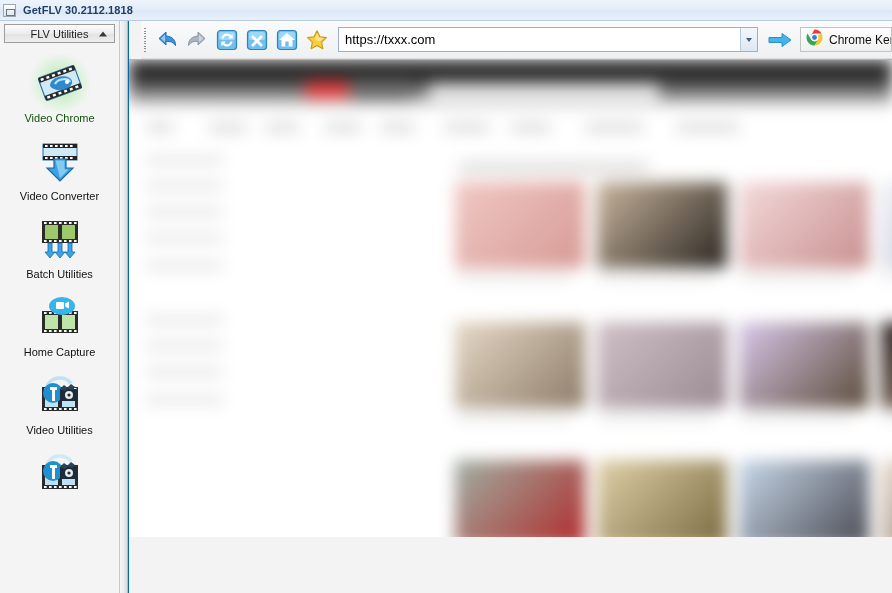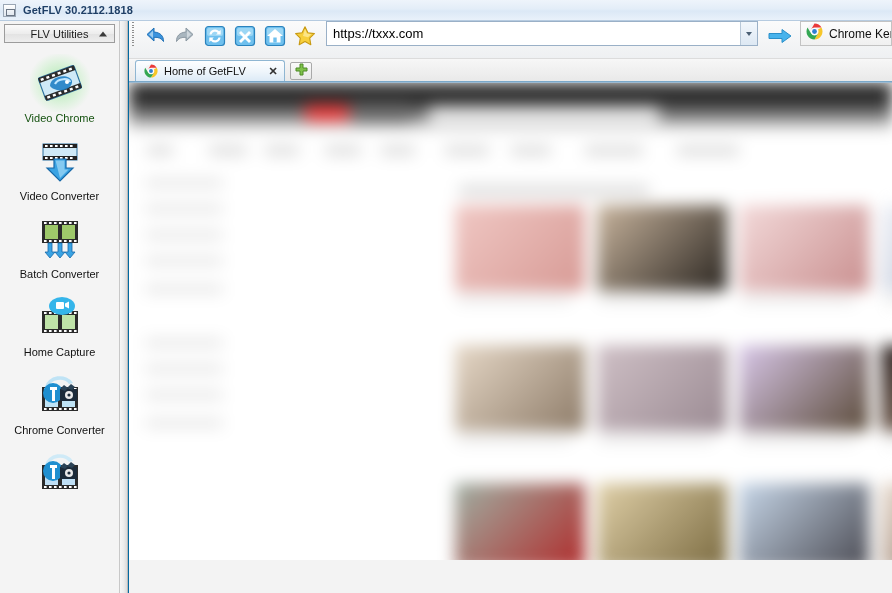--- a/index.html
+++ b/index.html
@@ -121,23 +121,24 @@
   .promo .ptxt {
     margin-left: 14px;
     font-size: 12px; color: #151515;
     white-space: nowrap;
   }
 
   
   .navbar {
     height: 38px;
     background: linear-gradient(to bottom,#fbfbfb,#eef0f2);
-    display: flex; 
+    display: flex; align-items: center;
     border-bottom: 1px solid #dcdcdc;
     padding-left: 2px;
+    margin-left: 12px;
   }
   .gripper {
     width: 7px; height: 26px; flex: 0 0 auto;
     margin-right: 2px;
     background-image:
       radial-gradient(circle, #8e8e8e 0.8px, transparent 1px),
       radial-gradient(circle, #8e8e8e 0.8px, transparent 1px);
     background-size: 4px 5px, 4px 5px;
     background-position: 0 2px, 0 4px;
     background-repeat: repeat-y, repeat-y;
@@ -391,21 +392,21 @@
                 <rect x="33" y="25" width="2.6" height="2"></rect>
               <rect x="38" y="25" width="2.6" height="2"></rect>
             </g>
             <g fill="#3aa3e3" stroke="#1668a8" stroke-width=".8">
               <path d="M12 28 h4 v9 h3 l-5 6 l-5 -6 h3 z"></path>
               <path d="M22 28 h4 v9 h3 l-5 6 l-5 -6 h3 z"></path>
               <path d="M32 28 h4 v9 h3 l-5 6 l-5 -6 h3 z"></path>
             </g>
           </svg>
         </div>
-        <div class="lbl">Batch Converter</div>
+        <div class="lbl">Batch Utilities</div>
       </div>
 
       <div class="side-item">
         <div class="ico">
           <svg width="48" height="48" viewBox="0 0 48 48">
             <rect x="6" y="18" width="36" height="22" fill="#2b2b2b"></rect>
             <rect x="9" y="22" width="13" height="14" fill="#bfe3a8"></rect>
             <rect x="26" y="22" width="13" height="14" fill="#bfe3a8"></rect>
             <g fill="#fff">
               <rect x="8" y="19" width="2.6" height="2"></rect>
@@ -458,21 +459,21 @@
             <circle cx="17" cy="22" r="10" fill="#1f8fd0"></circle>
             <path d="M16 16 h5 v3 h-2 v11 h-3 v-11 h-2 v-3 z" fill="#ffffff"></path>
             <g transform="translate(24,12)">
               <rect x="0" y="6" width="17" height="12" fill="#1c2b3a"></rect>
               <path d="M0 6 l4 -4 l4 3 l-3 3 z M7 5 l4 -4 l4 3 l-3 3 z" fill="#2b4357"></path>
               <circle cx="9" cy="12" r="4" fill="#eaeaea"></circle>
               <circle cx="9" cy="12" r="1.6" fill="#1c2b3a"></circle>
             </g>
           </svg>
         </div>
-        <div class="lbl">Chrome Converter</div>
+        <div class="lbl">Video Utilities</div>
       </div>
 
       <div class="side-item">
         <div class="ico">
           <svg width="48" height="48" viewBox="0 0 48 48">
             <path d="M9 16 a15 13 0 0 1 28 -4 l-4 1 a11 9 0 0 0 -20 3 z" fill="#cfeaf7"></path>
             <rect x="6" y="16" width="36" height="24" fill="#2b2b2b"></rect>
             <rect x="9" y="20" width="13" height="16" fill="#bfdff5"></rect>
             <rect x="26" y="20" width="13" height="16" fill="#bfdff5"></rect>
             <g fill="#fff">
@@ -576,43 +577,20 @@
             <path d="M15.5 4.6 A8 8 0 0 1 8.5 16.5 L12 10.5 A3.9 3.9 0 0 0 12 6.6 Z" fill="#f7c629"></path>
             <path d="M8.5 16.5 A8 8 0 0 1 1.5 4.6 L5.1 10.5 A3.9 3.9 0 0 0 12 10.5 Z" fill="#34a753"></path>
             <circle cx="8.5" cy="8.5" r="3.4" fill="#ffffff"></circle>
             <circle cx="8.5" cy="8.5" r="2.4" fill="#2f7fd1"></circle>
           </svg>
         </span>
         <span class="klbl">Chrome Kern</span>
       </div>
     </div>
 
-    <div class="tabstrip">
-      <div class="tab">
-        <span class="tfav">
-          <svg width="14" height="14" viewBox="0 0 17 17">
-            <circle cx="8.5" cy="8.5" r="8" fill="#f4f4f4"></circle>
-            <path d="M8.5 0.5 A8 8 0 0 1 15.5 4.6 L8.5 4.6 A3.9 3.9 0 0 0 5.1 6.6 Z" fill="#ea3939"></path>
-            <path d="M15.5 4.6 A8 8 0 0 1 8.5 16.5 L12 10.5 A3.9 3.9 0 0 0 12 6.6 Z" fill="#f7c629"></path>
-            <path d="M8.5 16.5 A8 8 0 0 1 1.5 4.6 L5.1 10.5 A3.9 3.9 0 0 0 12 10.5 Z" fill="#34a753"></path>
-            <circle cx="8.5" cy="8.5" r="3.4" fill="#ffffff"></circle>
-            <circle cx="8.5" cy="8.5" r="2.4" fill="#2f7fd1"></circle>
-          </svg>
-        </span>
-        <span class="tlbl">Home of GetFLV</span>
-        <span class="tclose">✕</span>
-      </div>
-      <div class="newtab">
-        <span>
-          <svg width="13" height="13" viewBox="0 0 13 13">
-            <path d="M5 1 h3 v4 h4 v3 h-4 v4 h-3 v-4 h-4 v-3 h4 z" fill="#7fc24a" stroke="#4f8a27" stroke-width="1"></path>
-          </svg>
-        </span>
-      </div>
-    </div>
 
     <div class="viewport">
       <div class="page">
         <div class="pg-topbar"></div>
         <div class="pg-hdr"></div>
         <div class="pg-logo"></div>
         <div class="pg-logo2"></div>
         <div class="pg-search"></div>
         <div class="pg-nav">
             <span style="left: 18px; width: 26px;"></span>

